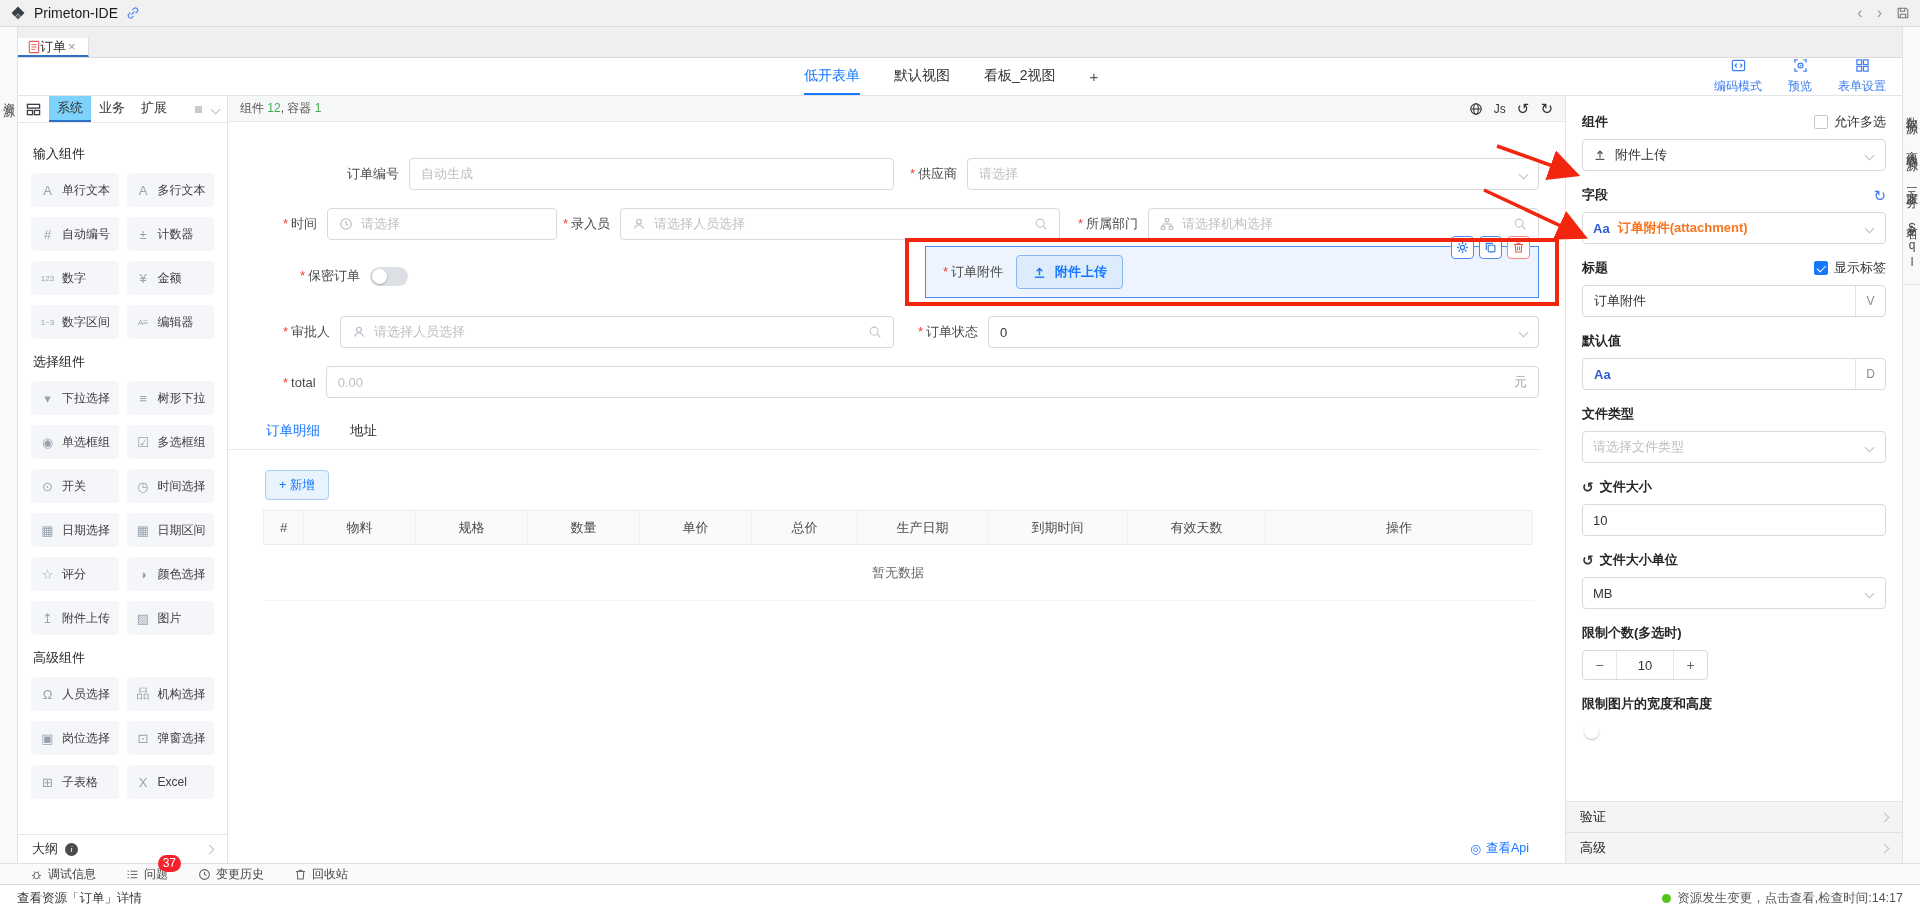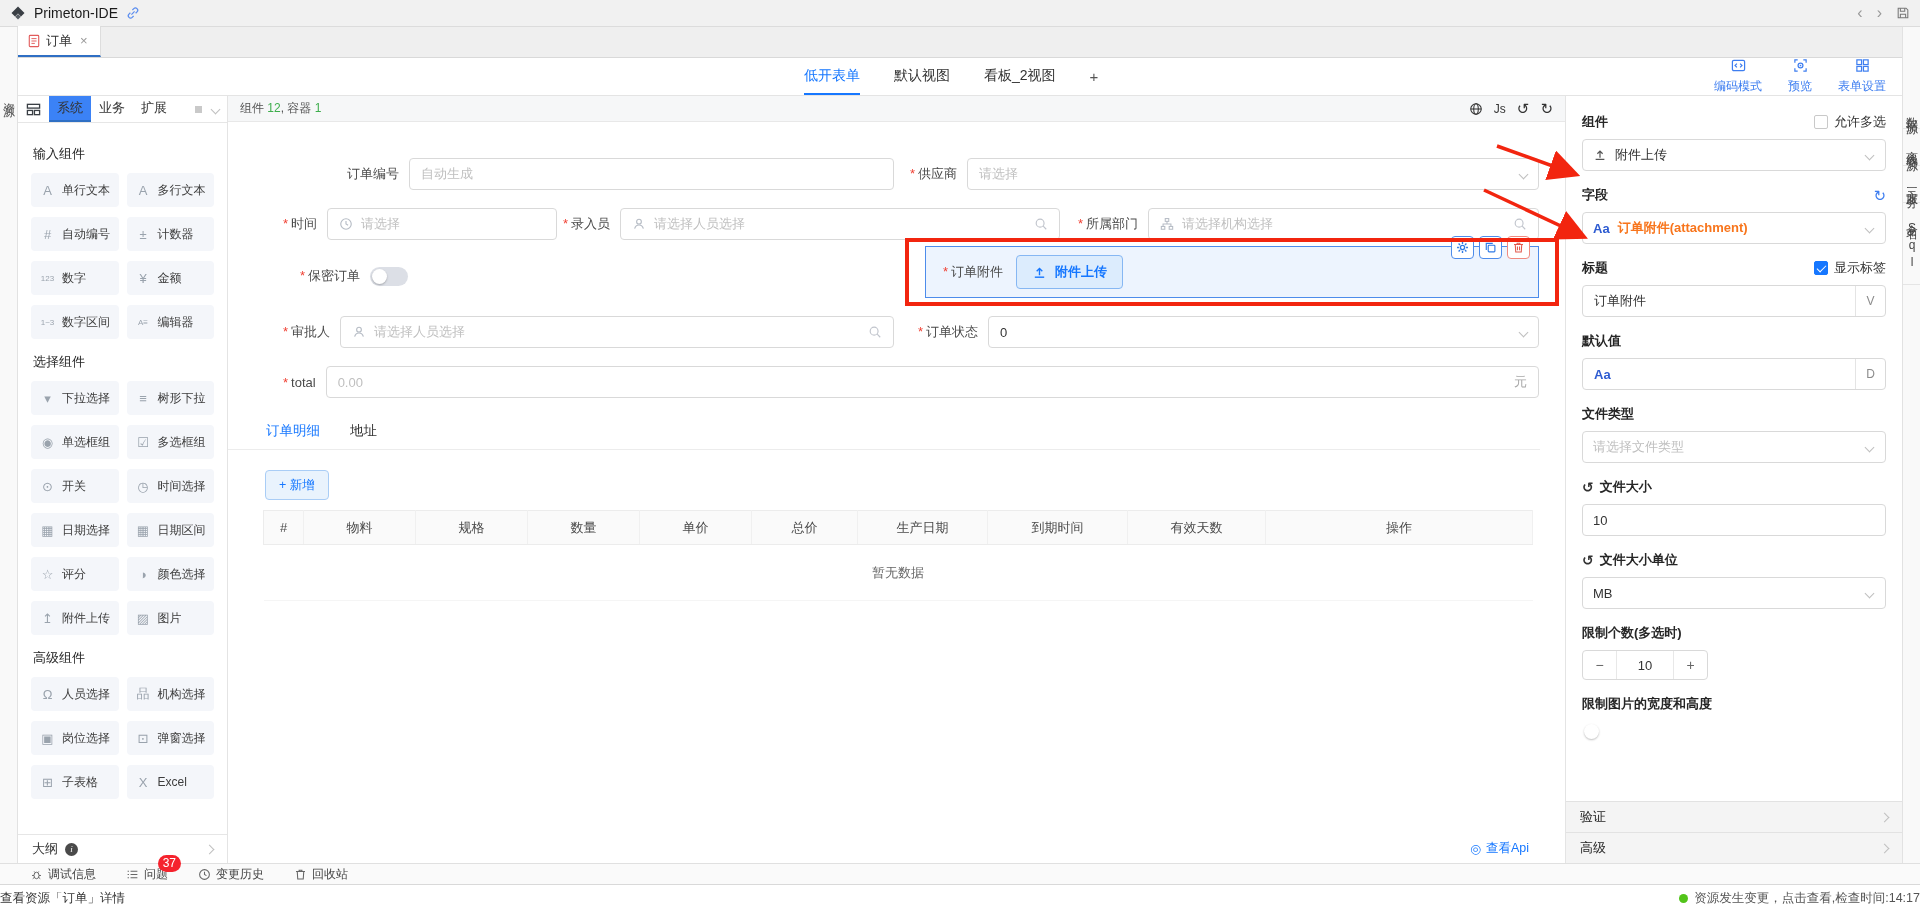--- a/index.html
+++ b/index.html
@@ -19,39 +19,39 @@
   .vstrip { position:absolute; top:27px; width:18px; background:#f9f9f9; height:836px; }
   .vstrip.left { left:0; border-right:1px solid #e2e2e2; }
   .vstrip.right { right:0; border-left:1px solid #e2e2e2; }
   .vlabel { writing-mode: vertical-rl; text-orientation: upright; font-size:12px; color:#555; letter-spacing:3px; margin:0 auto; }
   .vstrip.left .vlabel { margin-top:66px; }
   .vtab { writing-mode: vertical-rl; text-orientation: upright; font-size:12px; color:#444; letter-spacing:3px; padding:12px 0; margin:0 auto; border-bottom:1px solid #e5e5e5; width:100%; text-align:center; cursor:pointer; }
   #right-strip-tabs { margin-top:68px; }
 
   
   .tabbar { position:absolute; left:18px; right:18px; top:27px; height:31px; background:#efefef; border-bottom:1px solid #d9d9d9; display:flex; align-items:flex-end; }
-  .doc-tab { height:31px; background:#fff; border-right:1px solid #ddd; border-bottom:2px solid #2f6fc4; display:flex; align-items:center; gap:6px; padding:0 12px 0 10px; }
+  .doc-tab { height:19px; background:#fff; border-right:1px solid #ddd; border-bottom:2px solid #2f6fc4; display:flex; align-items:center; padding:0 12px 0 10px; }
   .doc-tab .close { color:#999; font-size:13px; margin-left:2px; }
 
   
   .viewbar { position:absolute; left:18px; right:18px; top:58px; height:38px; background:#fff; border-bottom:1px solid #e4e4e4; display:flex; align-items:center; }
   .viewtabs { position:absolute; left:50%; transform:translateX(-53%); display:flex; align-items:center; gap:34px; height:100%; }
   .vtab2 { height:100%; display:flex; align-items:center; font-size:14px; color:#333; cursor:pointer; border-bottom:2px solid transparent; }
   .vtab2.active { color:#1677ff; border-bottom-color:#1677ff; }
   .vtab-add { font-size:15px; color:#555; cursor:pointer; }
   .topactions { position:absolute; right:16px; top:0; height:100%; display:flex; align-items:center; gap:26px; }
   .taction { display:flex; flex-direction:column; align-items:center; gap:2px; color:#3e7ef0; font-size:12px; cursor:pointer; }
   .taction .icon svg { width:15px; height:15px; }
 
   
   .palette { position:absolute; left:18px; top:96px; width:210px; height:767px; background:#fff; border-right:1px solid #e4e4e4; }
   .pal-head { height:27px; border-bottom:1px solid #e6e6e6; display:flex; align-items:center; padding:0 8px; gap:2px; }
   .pal-head .layout-ic { margin-right:6px; display:flex; }
   .pal-tab { padding:0 8px; height:100%; display:flex; align-items:center; font-size:13px; color:#333; border-bottom:2px solid transparent; cursor:pointer; }
-  .pal-tab.active { background:#3b82f6; border-bottom-color:#2f6fc4; }
+  .pal-tab.active { background:#7dd3fc; border-bottom-color:#2f6fc4; }
   .pal-head .sq { width:7px; height:7px; background:#c9c9c9; margin-left:auto; margin-right:8px; }
   .pal-body { padding:8px 13px 0 13px; height:706px; overflow:hidden; }
   .pal-title { margin:14px 2px 10px; font-size:13px; color:#262626; }
   .pal-grid { display:grid; grid-template-columns:1fr 1fr; gap:10px 8px; }
   .pal-item { height:34px; background:#f4f6fa; border-radius:4px; display:flex; align-items:center; padding-left:9px; gap:7px; font-size:12px; color:#3d3d3d; cursor:grab; }
   .pal-item .icon { width:15px; text-align:center; color:#9aa3ad; font-size:13px; flex:none; }
   .pal-item .icon.multi { font-size:8px; letter-spacing:0; }
   .pal-foot { position:absolute; bottom:0; left:0; width:100%; height:29px; border-top:1px solid #e6e6e6; display:flex; align-items:center; padding:0 14px; gap:7px; background:#fff; }
   .info-ic { width:13px; height:13px; border-radius:50%; background:#4a4a4a; color:#fff; font-size:9px; font-style:italic; display:flex; align-items:center; justify-content:center; font-family:"Liberation Serif",serif; }
   .pal-foot .chev { margin-left:auto; }
@@ -124,21 +124,21 @@
   .st-btn { width:33px; display:flex; align-items:center; justify-content:center; color:#666; font-size:14px; cursor:pointer; }
   .st-val { flex:1; display:flex; align-items:center; justify-content:center; border-left:1px solid #e8e8e8; border-right:1px solid #e8e8e8; }
   .insp-bottom { position:absolute; bottom:0; left:0; width:100%; }
   .acc-row { height:31px; background:#f4f4f4; border-top:1px solid #e2e2e2; display:flex; align-items:center; justify-content:space-between; padding:0 14px; color:#262626; cursor:pointer; }
 
   
   .utilbar { position:absolute; left:0; top:863px; width:100%; height:21px; background:#fafafa; border-top:1px solid #e0e0e0; display:flex; align-items:center; padding-left:30px; gap:30px; }
   .util-item { display:flex; align-items:center; gap:5px; font-size:12px; color:#444; position:relative; cursor:pointer; }
   .util-item .icon svg { width:13px; height:13px; display:block; color:#666; }
   .badge { position:absolute; top:-11px; right:-13px; background:#f5222d; color:#fff; font-size:12px; line-height:1; padding:2.5px 5px; border-radius:9px; }
-  .statusbar { position:absolute; left:0; top:884px; width:100%; height:27px; background:#fff; border-top:1px solid #d9d9d9; display:flex; align-items:center; justify-content:space-between; padding:0 0; font-size:12.5px; color:#333; }
+  .statusbar { position:absolute; left:0; top:884px; width:100%; height:27px; background:#fff; border-top:1px solid #d9d9d9; display:flex; align-items:center; justify-content:space-between; padding:0 17px; font-size:12.5px; color:#333; }
   .st-right { display:flex; align-items:center; gap:6px; color:#555; }
   .dot { width:9px; height:9px; border-radius:50%; background:#52c41a; }
 
   
   .annot { position:absolute; left:0; top:0; width:1920px; height:911px; pointer-events:none; z-index:60; }
 </style>
 </head>
 <body>
 
 <div id="page">

